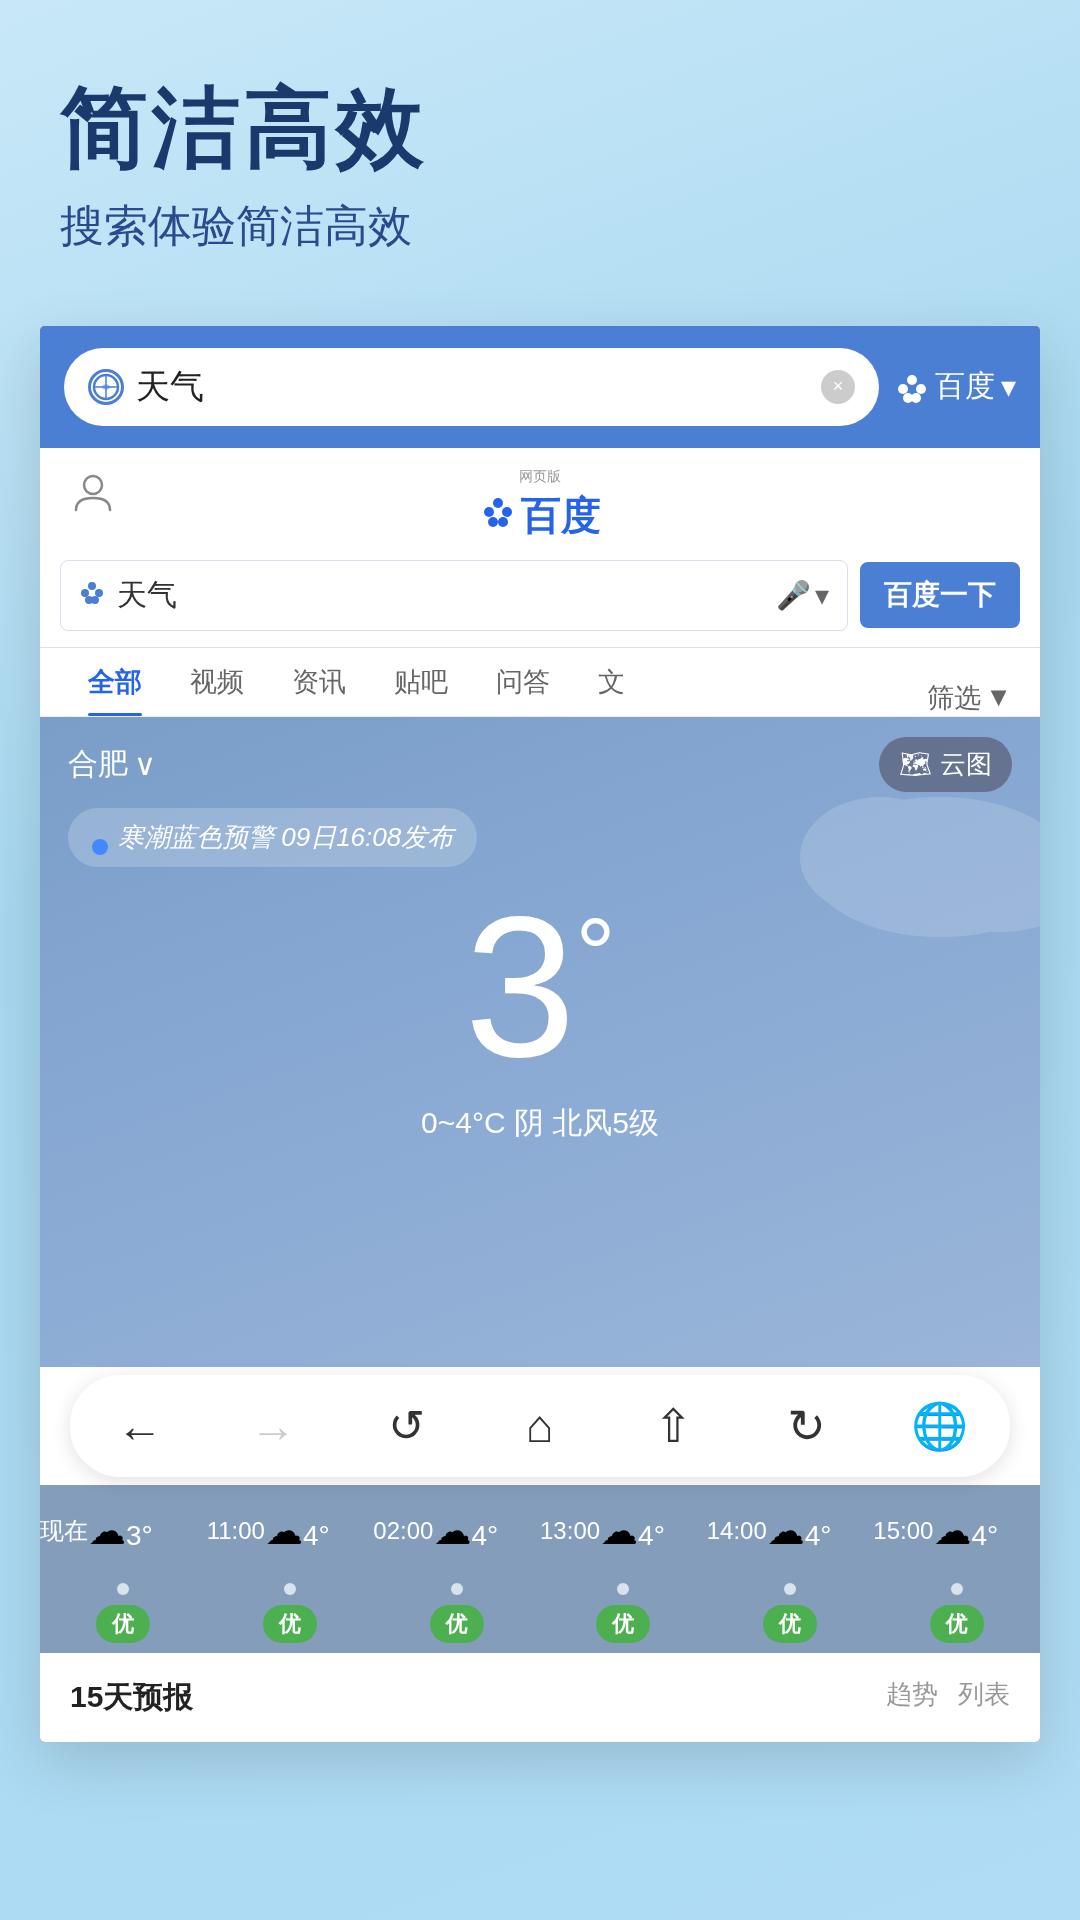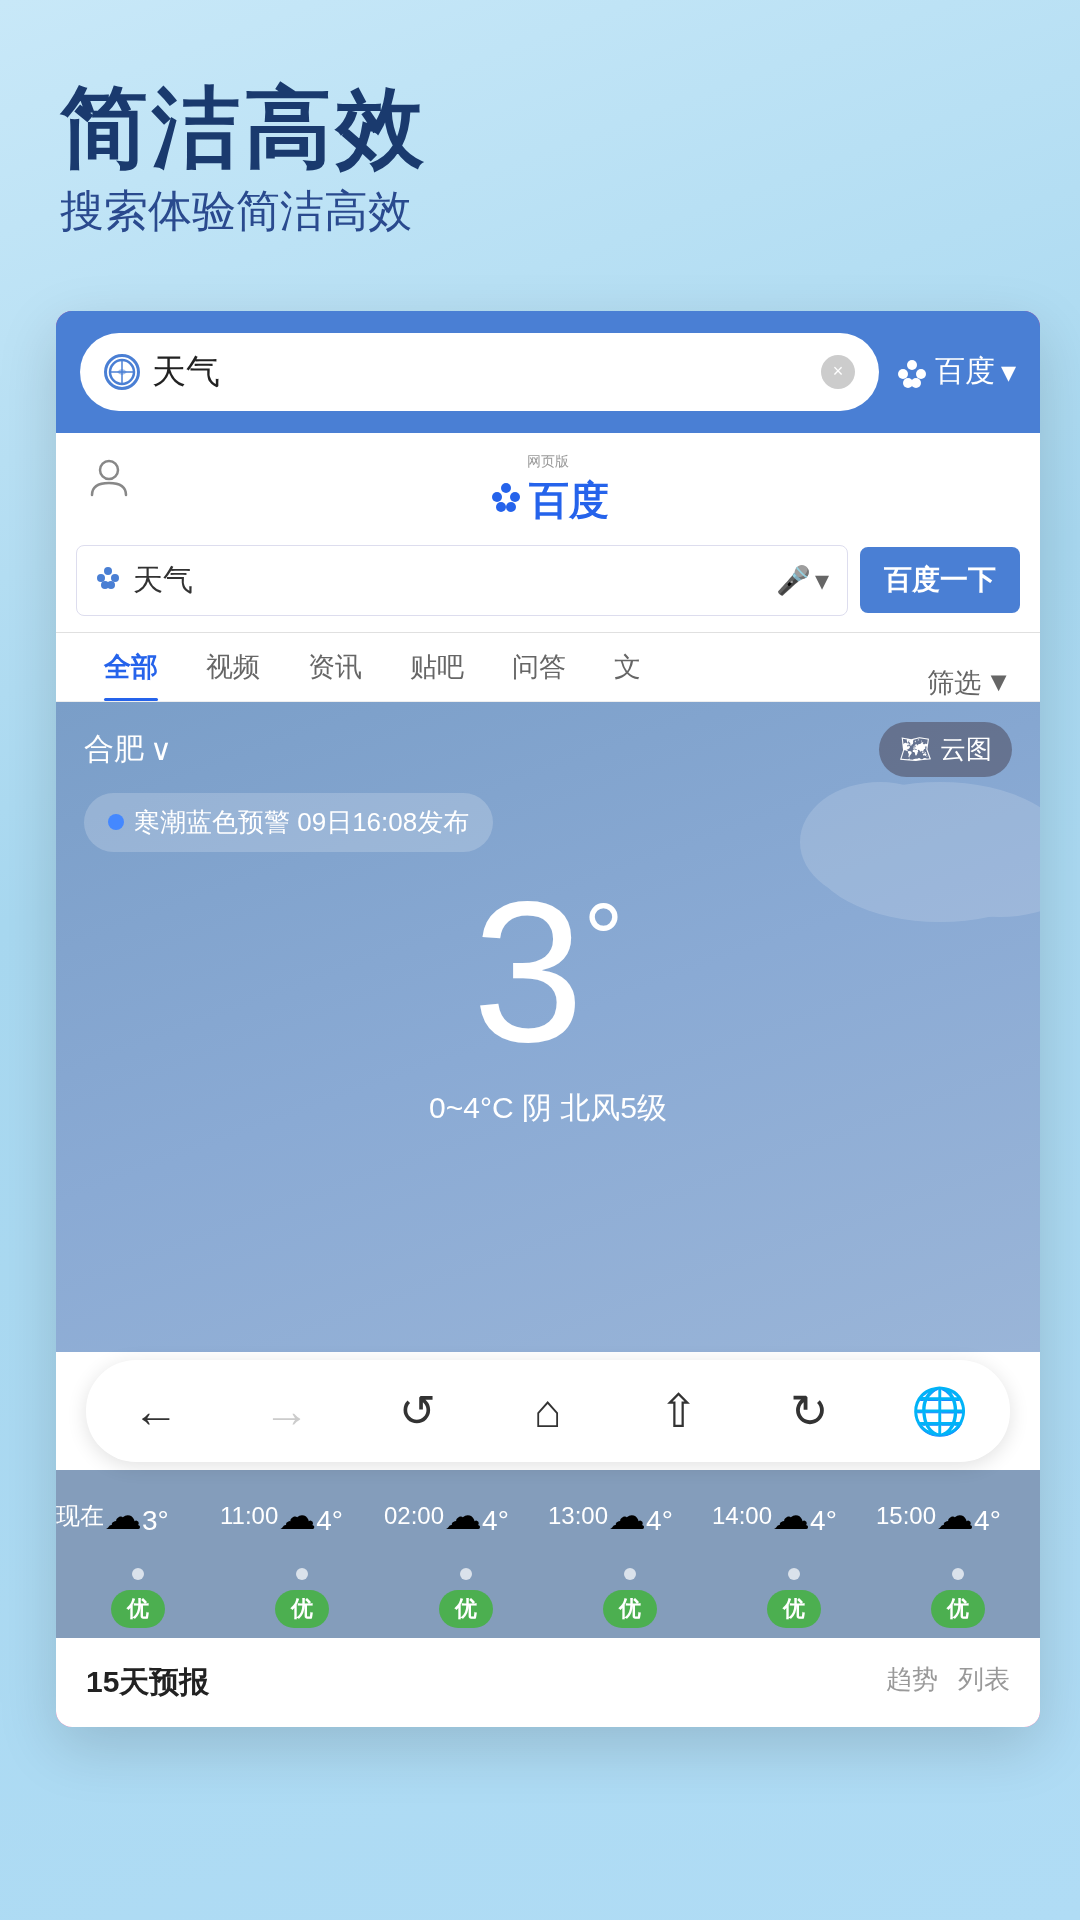--- a/index.html
+++ b/index.html
@@ -19,29 +19,29 @@
     .promo-title {
       font-size: 88px;
       font-weight: 900;
       color: #1a3a6e;
       line-height: 1.1;
       letter-spacing: 4px;
     }
     .promo-subtitle {
       font-size: 44px;
       color: #2a4a8e;
-      margin-top: 5px;
+      margin-top: 20px;
       font-weight: 400;
     }
 
     
     .browser-card {
-      margin: 30px 40px 0 56px;
+      margin: 30px 40px 0 40px;
       background: #ec4899;
-      border-radius: 16px;
+      border-radius: 5px;
       overflow: hidden;
       box-shadow: 0 20px 60px rgba(0,0,0,0.15);
     }
 
     
     .search-bar-row {
       background: #4a7fd4;
       padding: 22px 24px;
       display: flex;
       align-items: center;
@@ -251,25 +251,26 @@
       align-items: center;
       gap: 8px;
     }
 
     
     .weather-alert {
       background: rgba(255,255,255,0.2);
       border-radius: 30px;
       padding: 12px 24px;
       display: inline-flex;
-      align-items: center;
+      align-items: flex-end;
       gap: 10px;
       margin-bottom: 20px;
       position: relative;
       z-index: 2;
+      font-style: italic;
     }
     .alert-dot {
       width: 16px;
       height: 16px;
       background: #4488ff;
       border-radius: 50%;
     }
     .alert-text {
       font-size: 26px;
       color: white;

